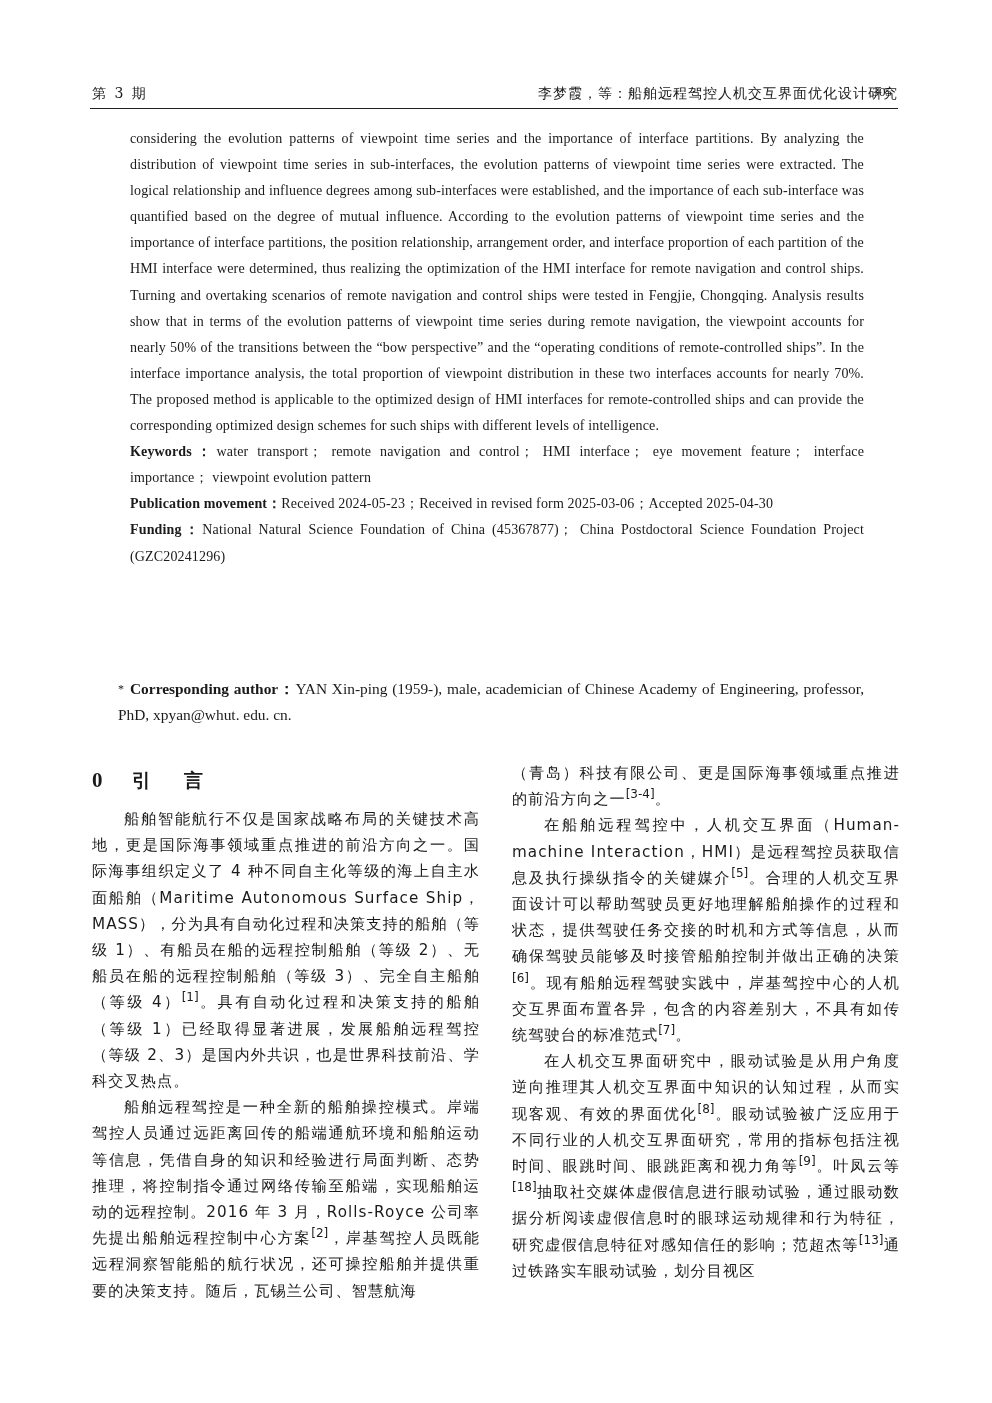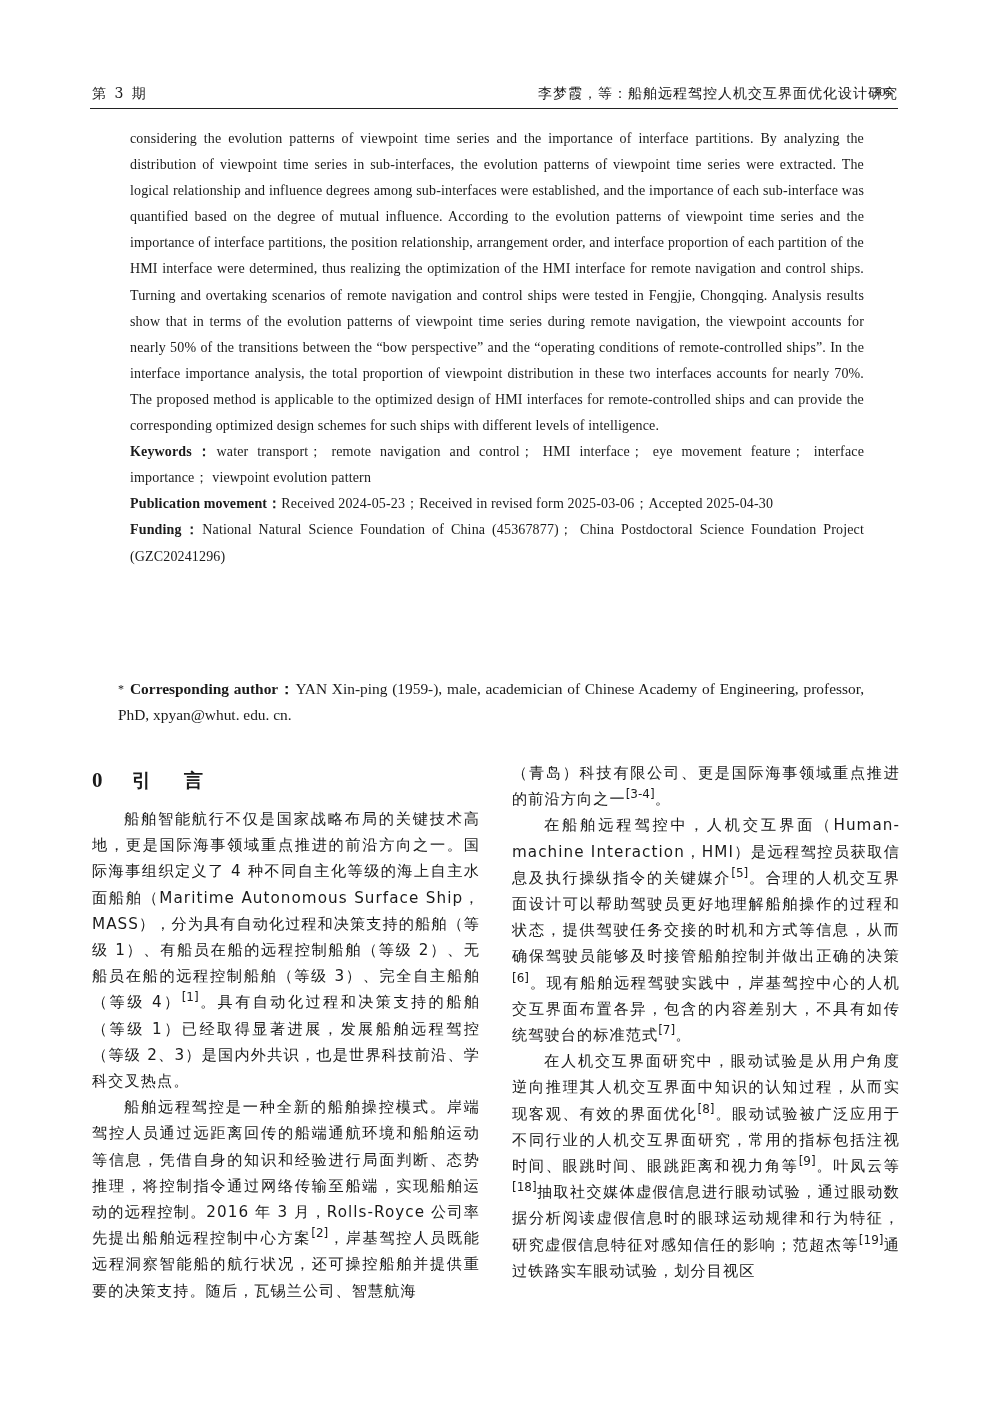--- a/index.html
+++ b/index.html
@@ -68,14 +68,14 @@
   <div class="section-head">
     <span class="num">0</span><span class="t1">引</span><span>言</span>
   </div>
   <p class="ind"><span>船舶智能航行不仅是国家战略布局的关键技术高地，更是国际海事领域重点推进的前沿方向之一。国际海事组织定义了 4 种不同自主化等级的海上自主水面船舶（Maritime Autonomous Surface Ship，MASS），分为具有自动化过程和决策支持的船舶（等级 1）、有船员在船的远程控制船舶（等级 2）、无船员在船的远程控制船舶（等级 3）、完全自主船舶（等级 4）</span><sup>[1]</sup><span>。具有自动化过程和决策支持的船舶（等级 1）已经取得显著进展，发展船舶远程驾控（等级 2、3）是国内外共识，也是世界科技前沿、学科交叉热点。</span></p>
   <p class="ind"><span>船舶远程驾控是一种全新的船舶操控模式。岸端驾控人员通过远距离回传的船端通航环境和船舶运动等信息，凭借自身的知识和经验进行局面判断、态势推理，将控制指令通过网络传输至船端，实现船舶运动的远程控制。2016 年 3 月，Rolls-Royce 公司率先提出船舶远程控制中心方案</span><sup>[2]</sup><span>，岸基驾控人员既能远程洞察智能船的航行状况，还可操控船舶并提供重要的决策支持。随后，瓦锡兰公司、智慧航海</span></p>
 </div>
 
 <div class="col col-right">
   <p><span>（青岛）科技有限公司、更是国际海事领域重点推进的前沿方向之一</span><sup>[3-4]</sup><span>。</span></p>
   <p class="ind"><span>在船舶远程驾控中，人机交互界面（Human-machine Interaction，HMI）是远程驾控员获取信息及执行操纵指令的关键媒介</span><sup>[5]</sup><span>。合理的人机交互界面设计可以帮助驾驶员更好地理解船舶操作的过程和状态，提供驾驶任务交接的时机和方式等信息，从而确保驾驶员能够及时接管船舶控制并做出正确的决策</span><sup>[6]</sup><span>。现有船舶远程驾驶实践中，岸基驾控中心的人机交互界面布置各异，包含的内容差别大，不具有如传统驾驶台的标准范式</span><sup>[7]</sup><span>。</span></p>
-  <p class="ind"><span>在人机交互界面研究中，眼动试验是从用户角度逆向推理其人机交互界面中知识的认知过程，从而实现客观、有效的界面优化</span><sup>[8]</sup><span>。眼动试验被广泛应用于不同行业的人机交互界面研究，常用的指标包括注视时间、眼跳时间、眼跳距离和视力角等</span><sup>[9]</sup><span>。叶凤云等</span><sup>[18]</sup><span>抽取社交媒体虚假信息进行眼动试验，通过眼动数据分析阅读虚假信息时的眼球运动规律和行为特征，研究虚假信息特征对感知信任的影响；范超杰等</span><sup>[19]</sup><span>通过铁路实车眼动试验，划分目视区</span></p>
+  <p class="ind"><span>在人机交互界面研究中，眼动试验是从用户角度逆向推理其人机交互界面中知识的认知过程，从而实现客观、有效的界面优化</span><sup>[8]</sup><span>。眼动试验被广泛应用于不同行业的人机交互界面研究，常用的指标包括注视时间、眼跳时间、眼跳距离和视力角等</span><sup>[9]</sup><span>。叶凤云等</span><sup>[18]</sup><span>抽取社交媒体虚假信息进行眼动试验，通过眼动数据分析阅读虚假信息时的眼球运动规律和行为特征，研究虚假信息特征对感知信任的影响；范超杰等</span><sup>[13]</sup><span>通过铁路实车眼动试验，划分目视区</span></p>
 </div>
 
 </body></html>

